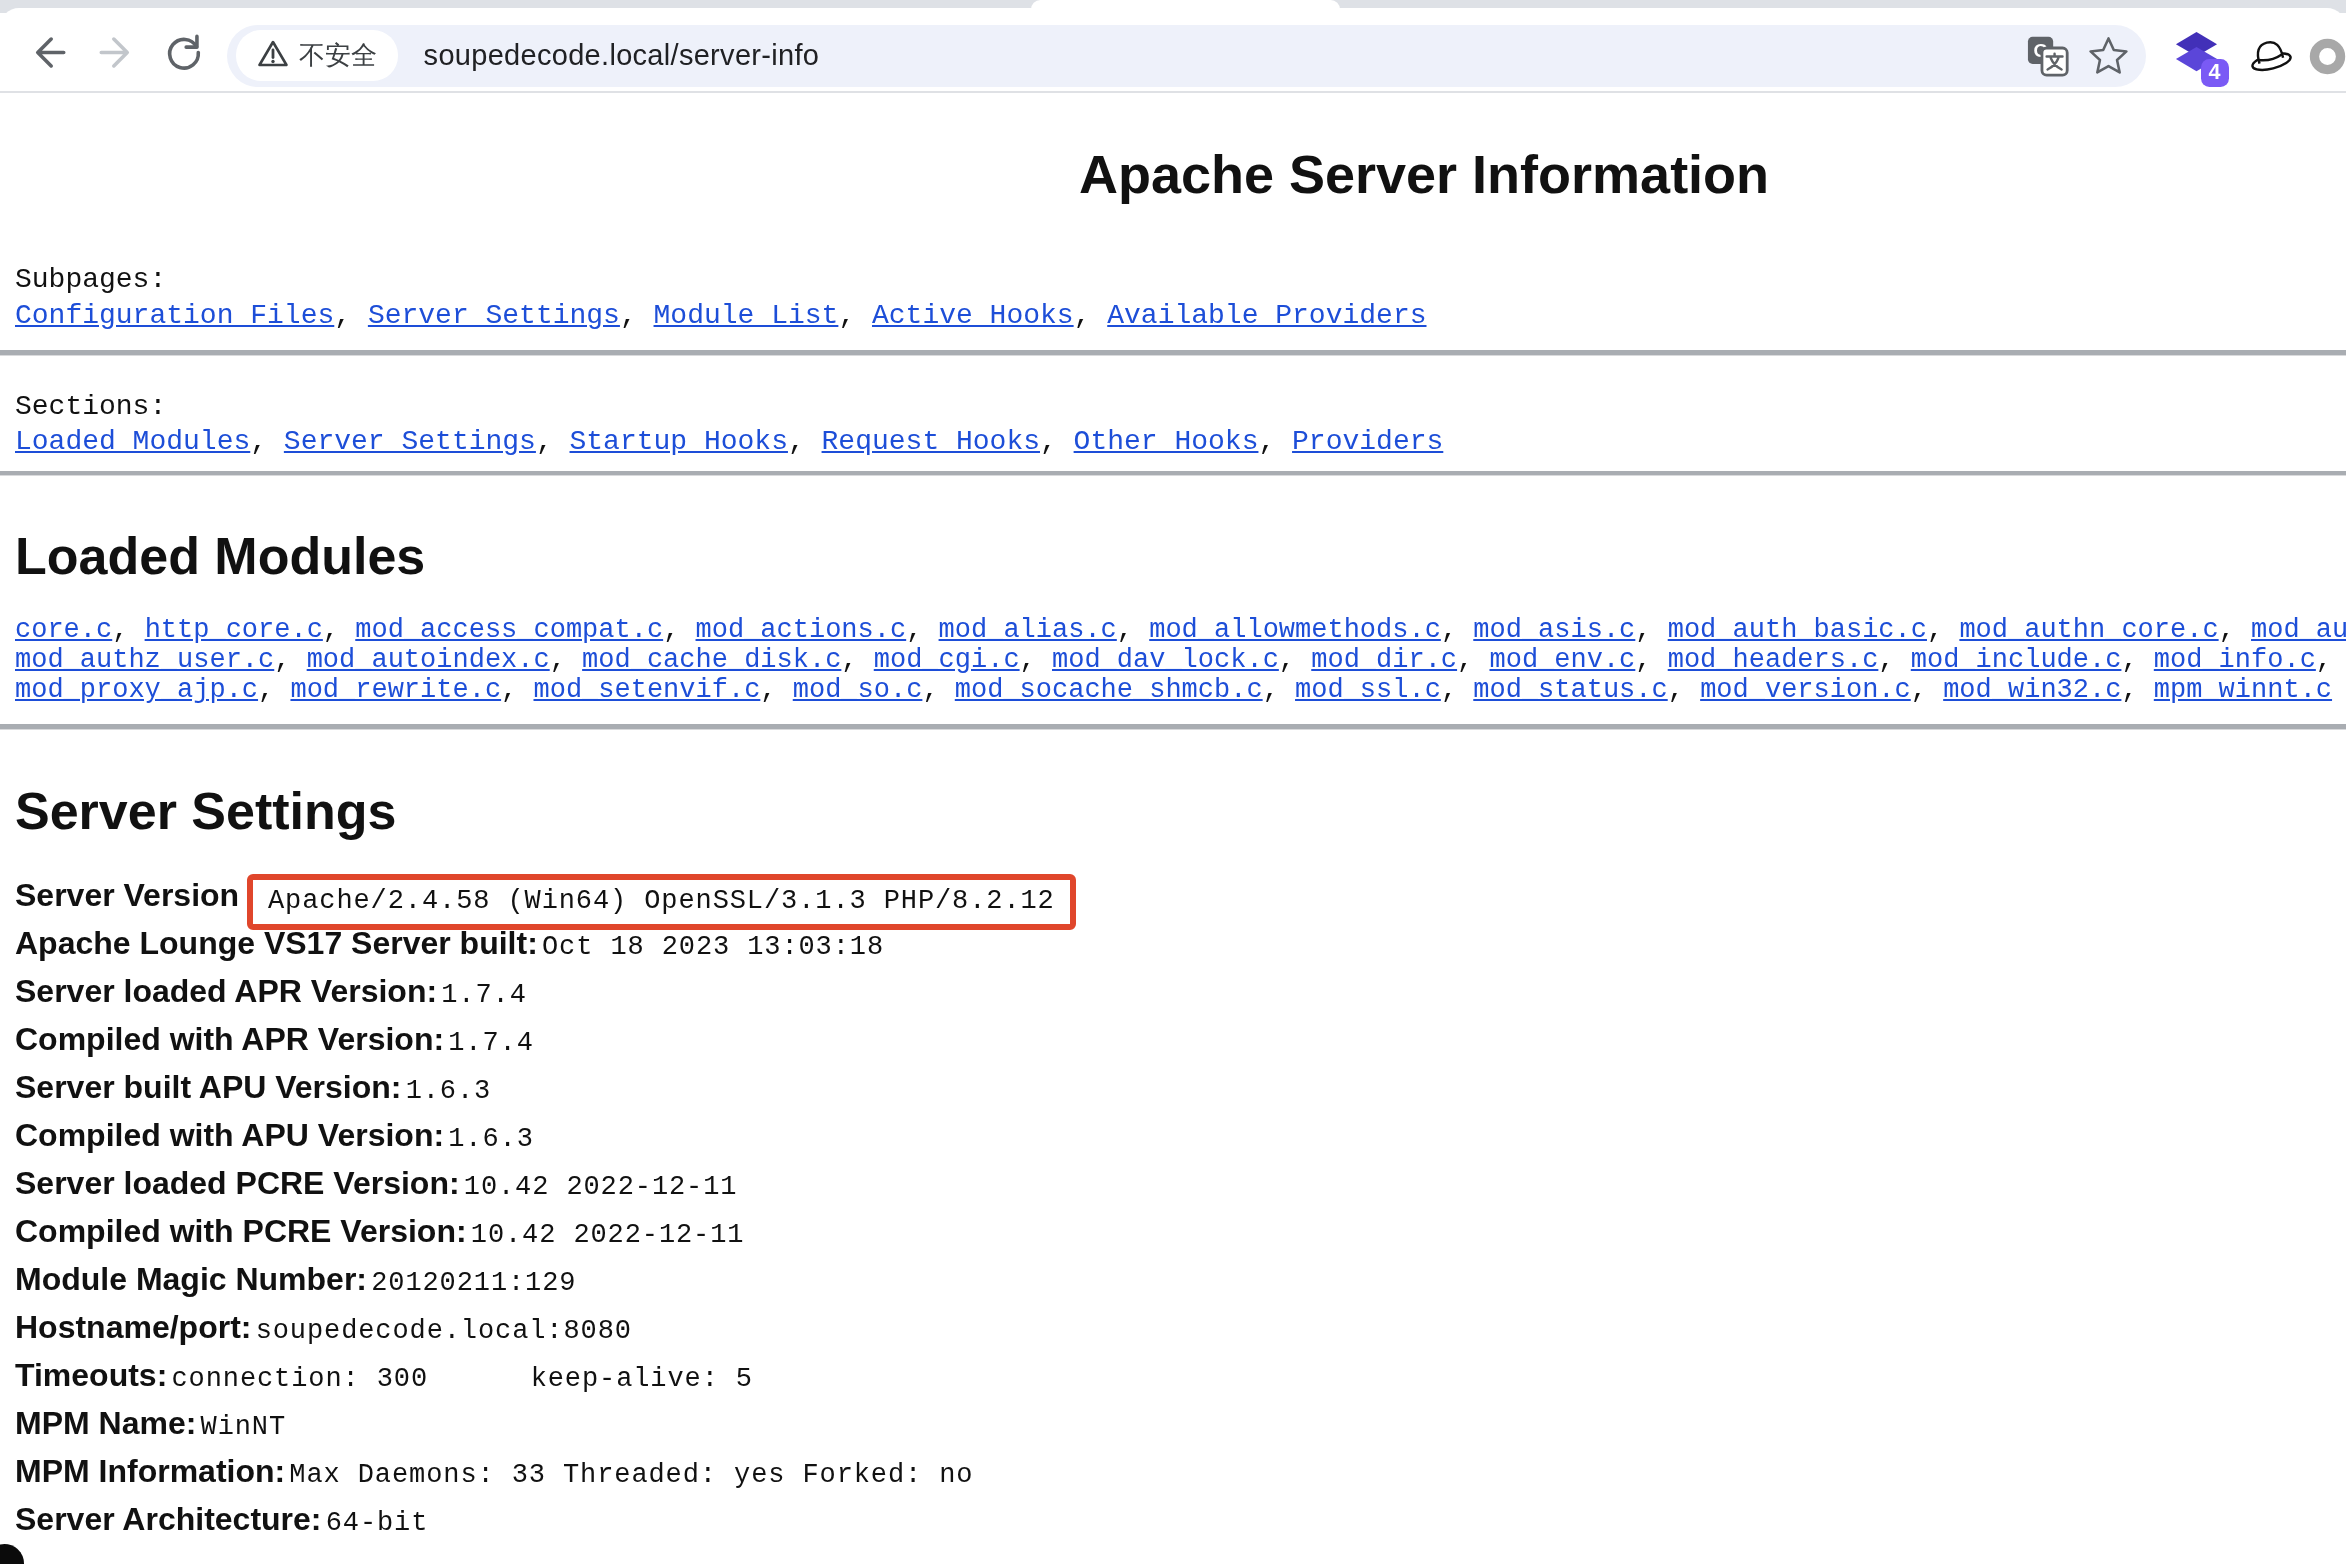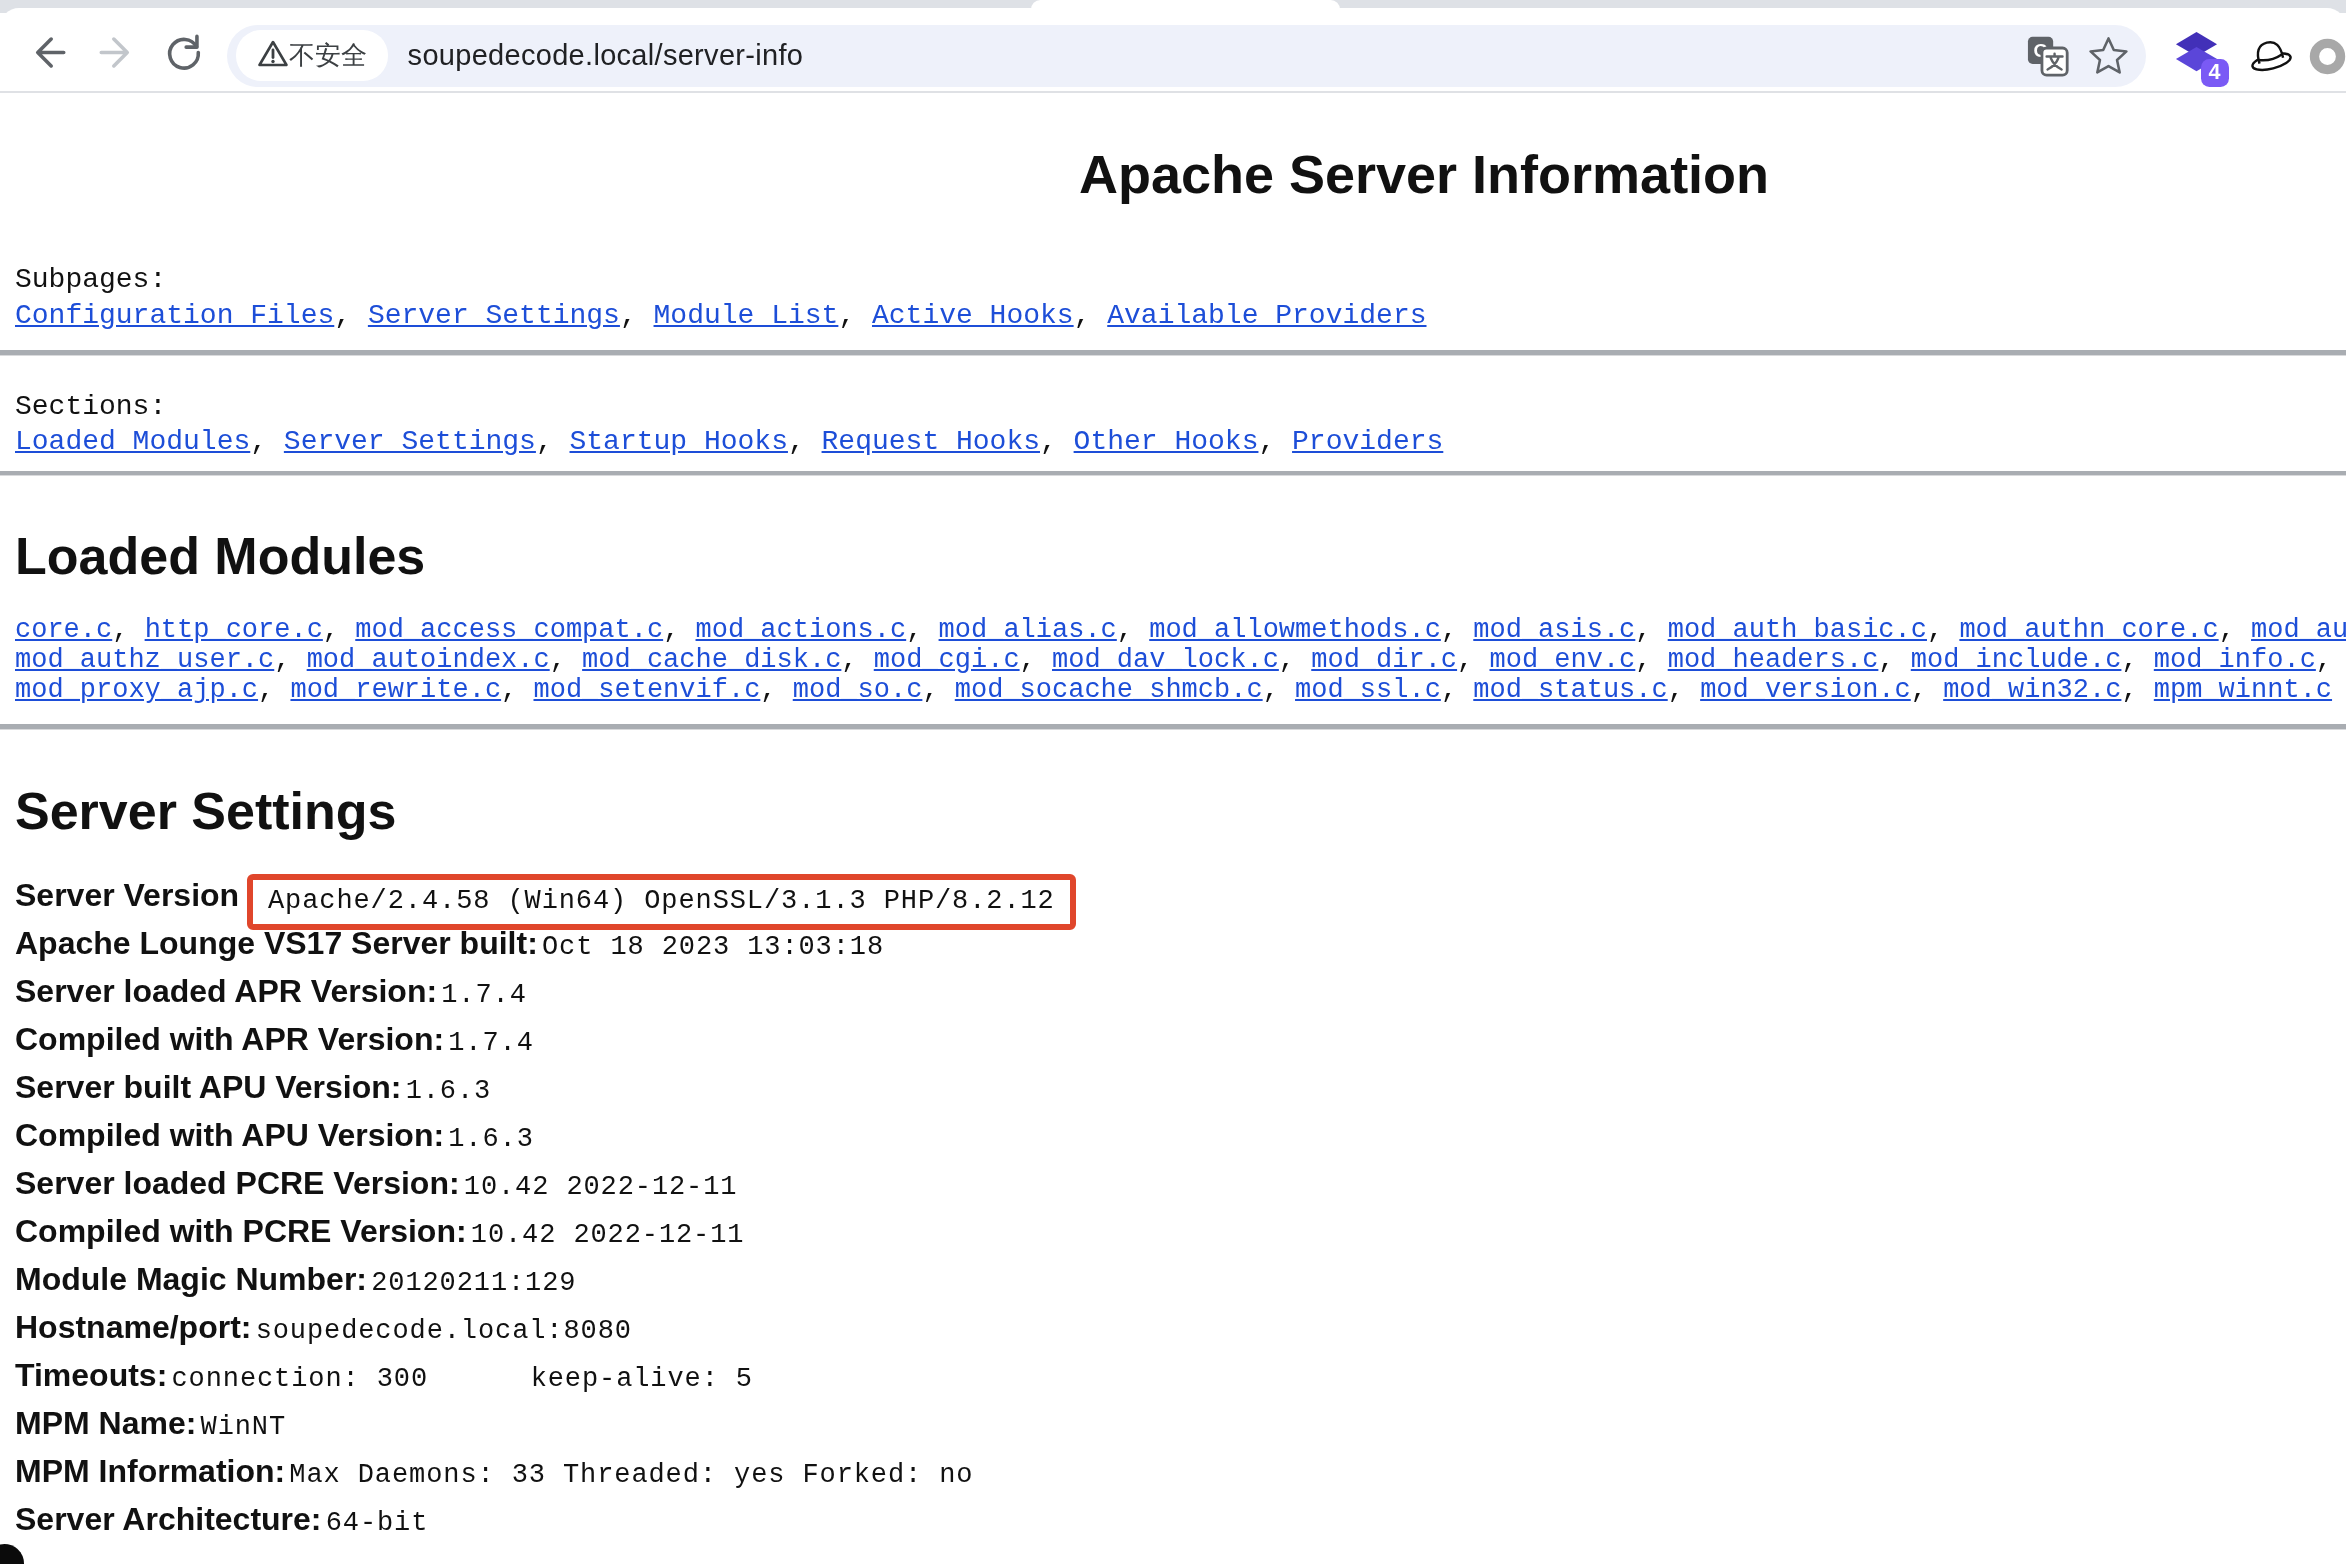--- a/index.html
+++ b/index.html
@@ -10,23 +10,23 @@
   
   .tabstrip{position:absolute;top:0;left:0;width:2346px;height:13px;background:#dee1e6;}
   .tab-notch{position:absolute;top:0;left:1031px;width:309px;height:13px;background:#fff;border-radius:9.4px 9.4px 0 0;}
   .toolbar{position:absolute;top:7.5px;left:0;width:2346px;height:83px;background:#fff;
     border-radius:19px 19px 0 0;border-bottom:2.8px solid #dfe1e5;box-sizing:content-box;}
   .navbtn{position:absolute;top:24px;width:45px;height:45px;display:flex;align-items:center;justify-content:center;}
   .nav-back{left:26px;} .nav-fwd{left:94px;} .nav-reload{left:161px;}
   .omnibox{position:absolute;left:227px;top:17px;width:1919px;height:62px;background:#eef1fa;
     border-radius:31px;display:flex;align-items:center;}
   .chip{margin-left:9.4px;height:51px;background:#fff;border-radius:25px;display:flex;align-items:center;
-    padding:0 20.6px;gap:0;}
+    padding:0 20.6px;gap:10px;}
   .chip-text{font-size:26px;color:#3c4043;}
-  .url-text{margin-left:20px;font-size:29px;color:#202124;letter-spacing:0.3px;white-space:nowrap;}
+  .url-text{margin-left:26px;font-size:29px;color:#202124;letter-spacing:0.3px;white-space:nowrap;}
   .omni-spacer{flex:1;}
   .omni-icon{width:45px;height:45px;margin-right:15px;display:flex;align-items:center;justify-content:center;}
   .ext-icon{position:absolute;top:22.5px;width:49px;height:49px;display:flex;align-items:center;justify-content:center;}
   .ext-layers{left:2172px;} .ext-hat{left:2245px;} .profile{left:2303px;top:26px;}
   .badge{position:absolute;right:-7.5px;bottom:-7.5px;width:28px;height:28px;background:#7a5af5;border-radius:8.4px;
     color:#fff;font-weight:bold;font-size:21.5px;display:flex;align-items:center;justify-content:center;}
   
   .content{position:absolute;top:94px;left:0;width:2848px;}
   .page-title{font-size:54px;line-height:62px;font-weight:bold;text-align:center;margin:49px 0 0 0;}
   .plabel{font-family:"Liberation Mono", monospace;font-size:28px;line-height:34px;margin:58px 0 0 15px;}

